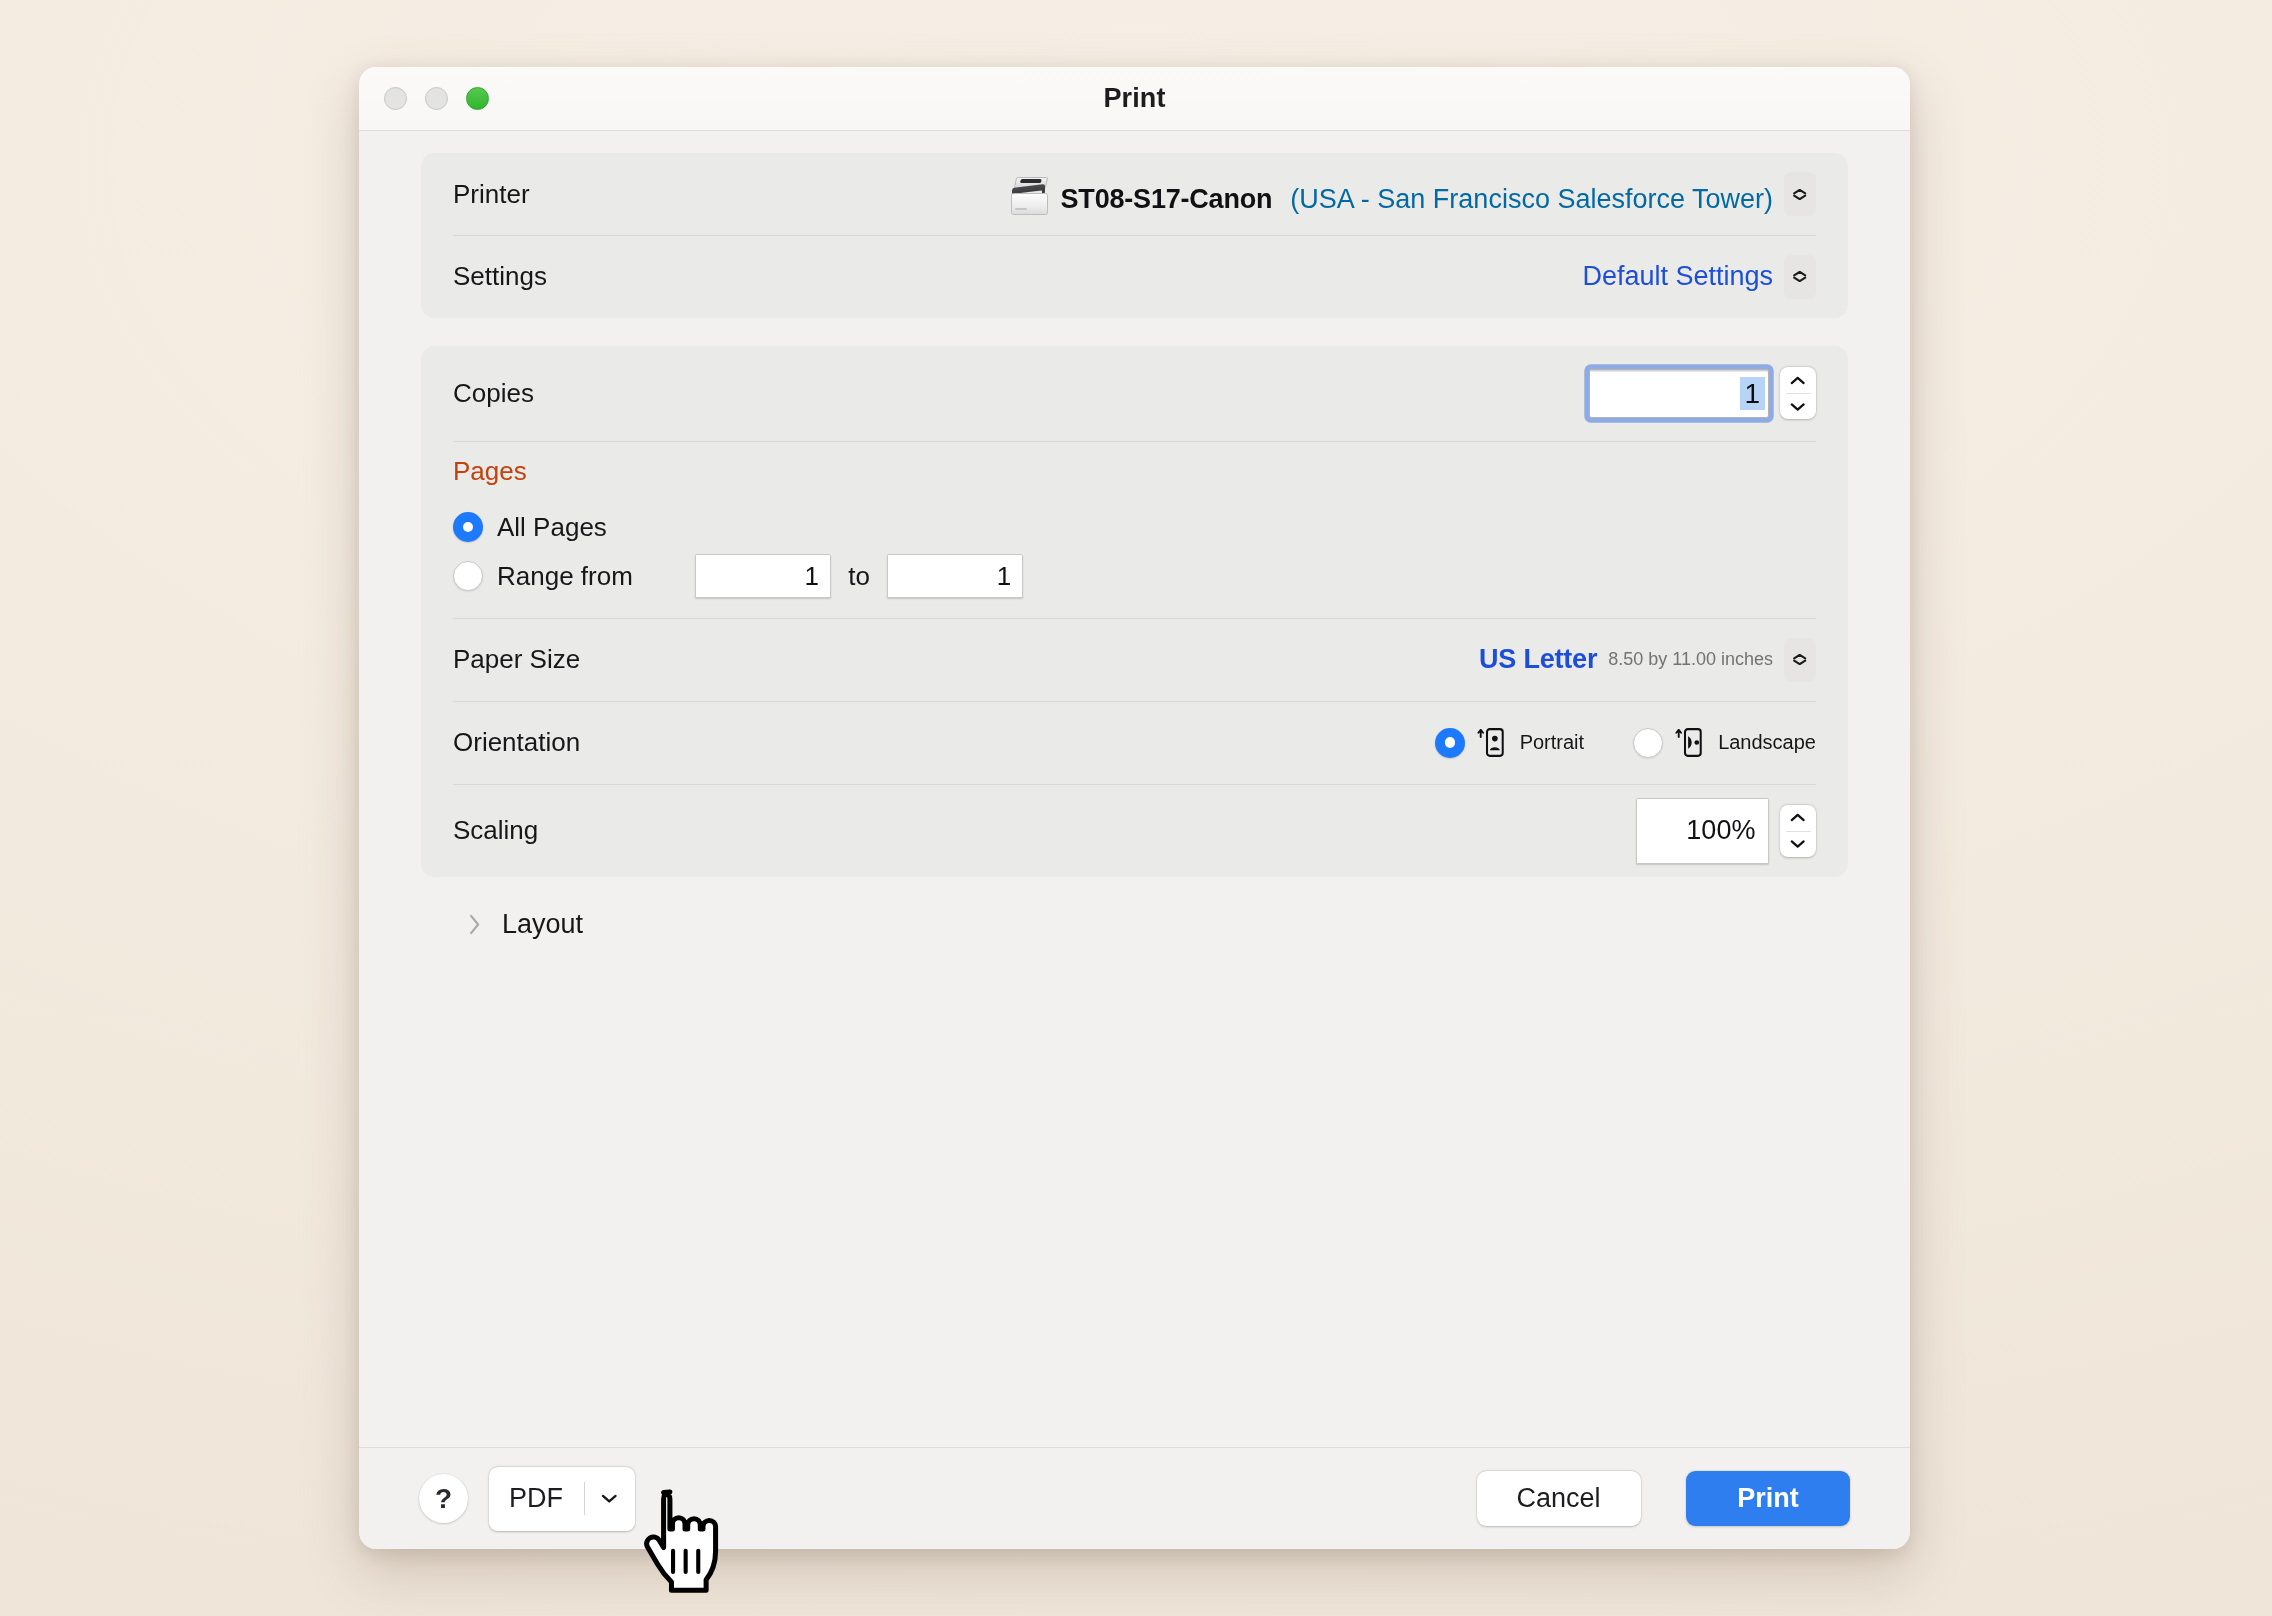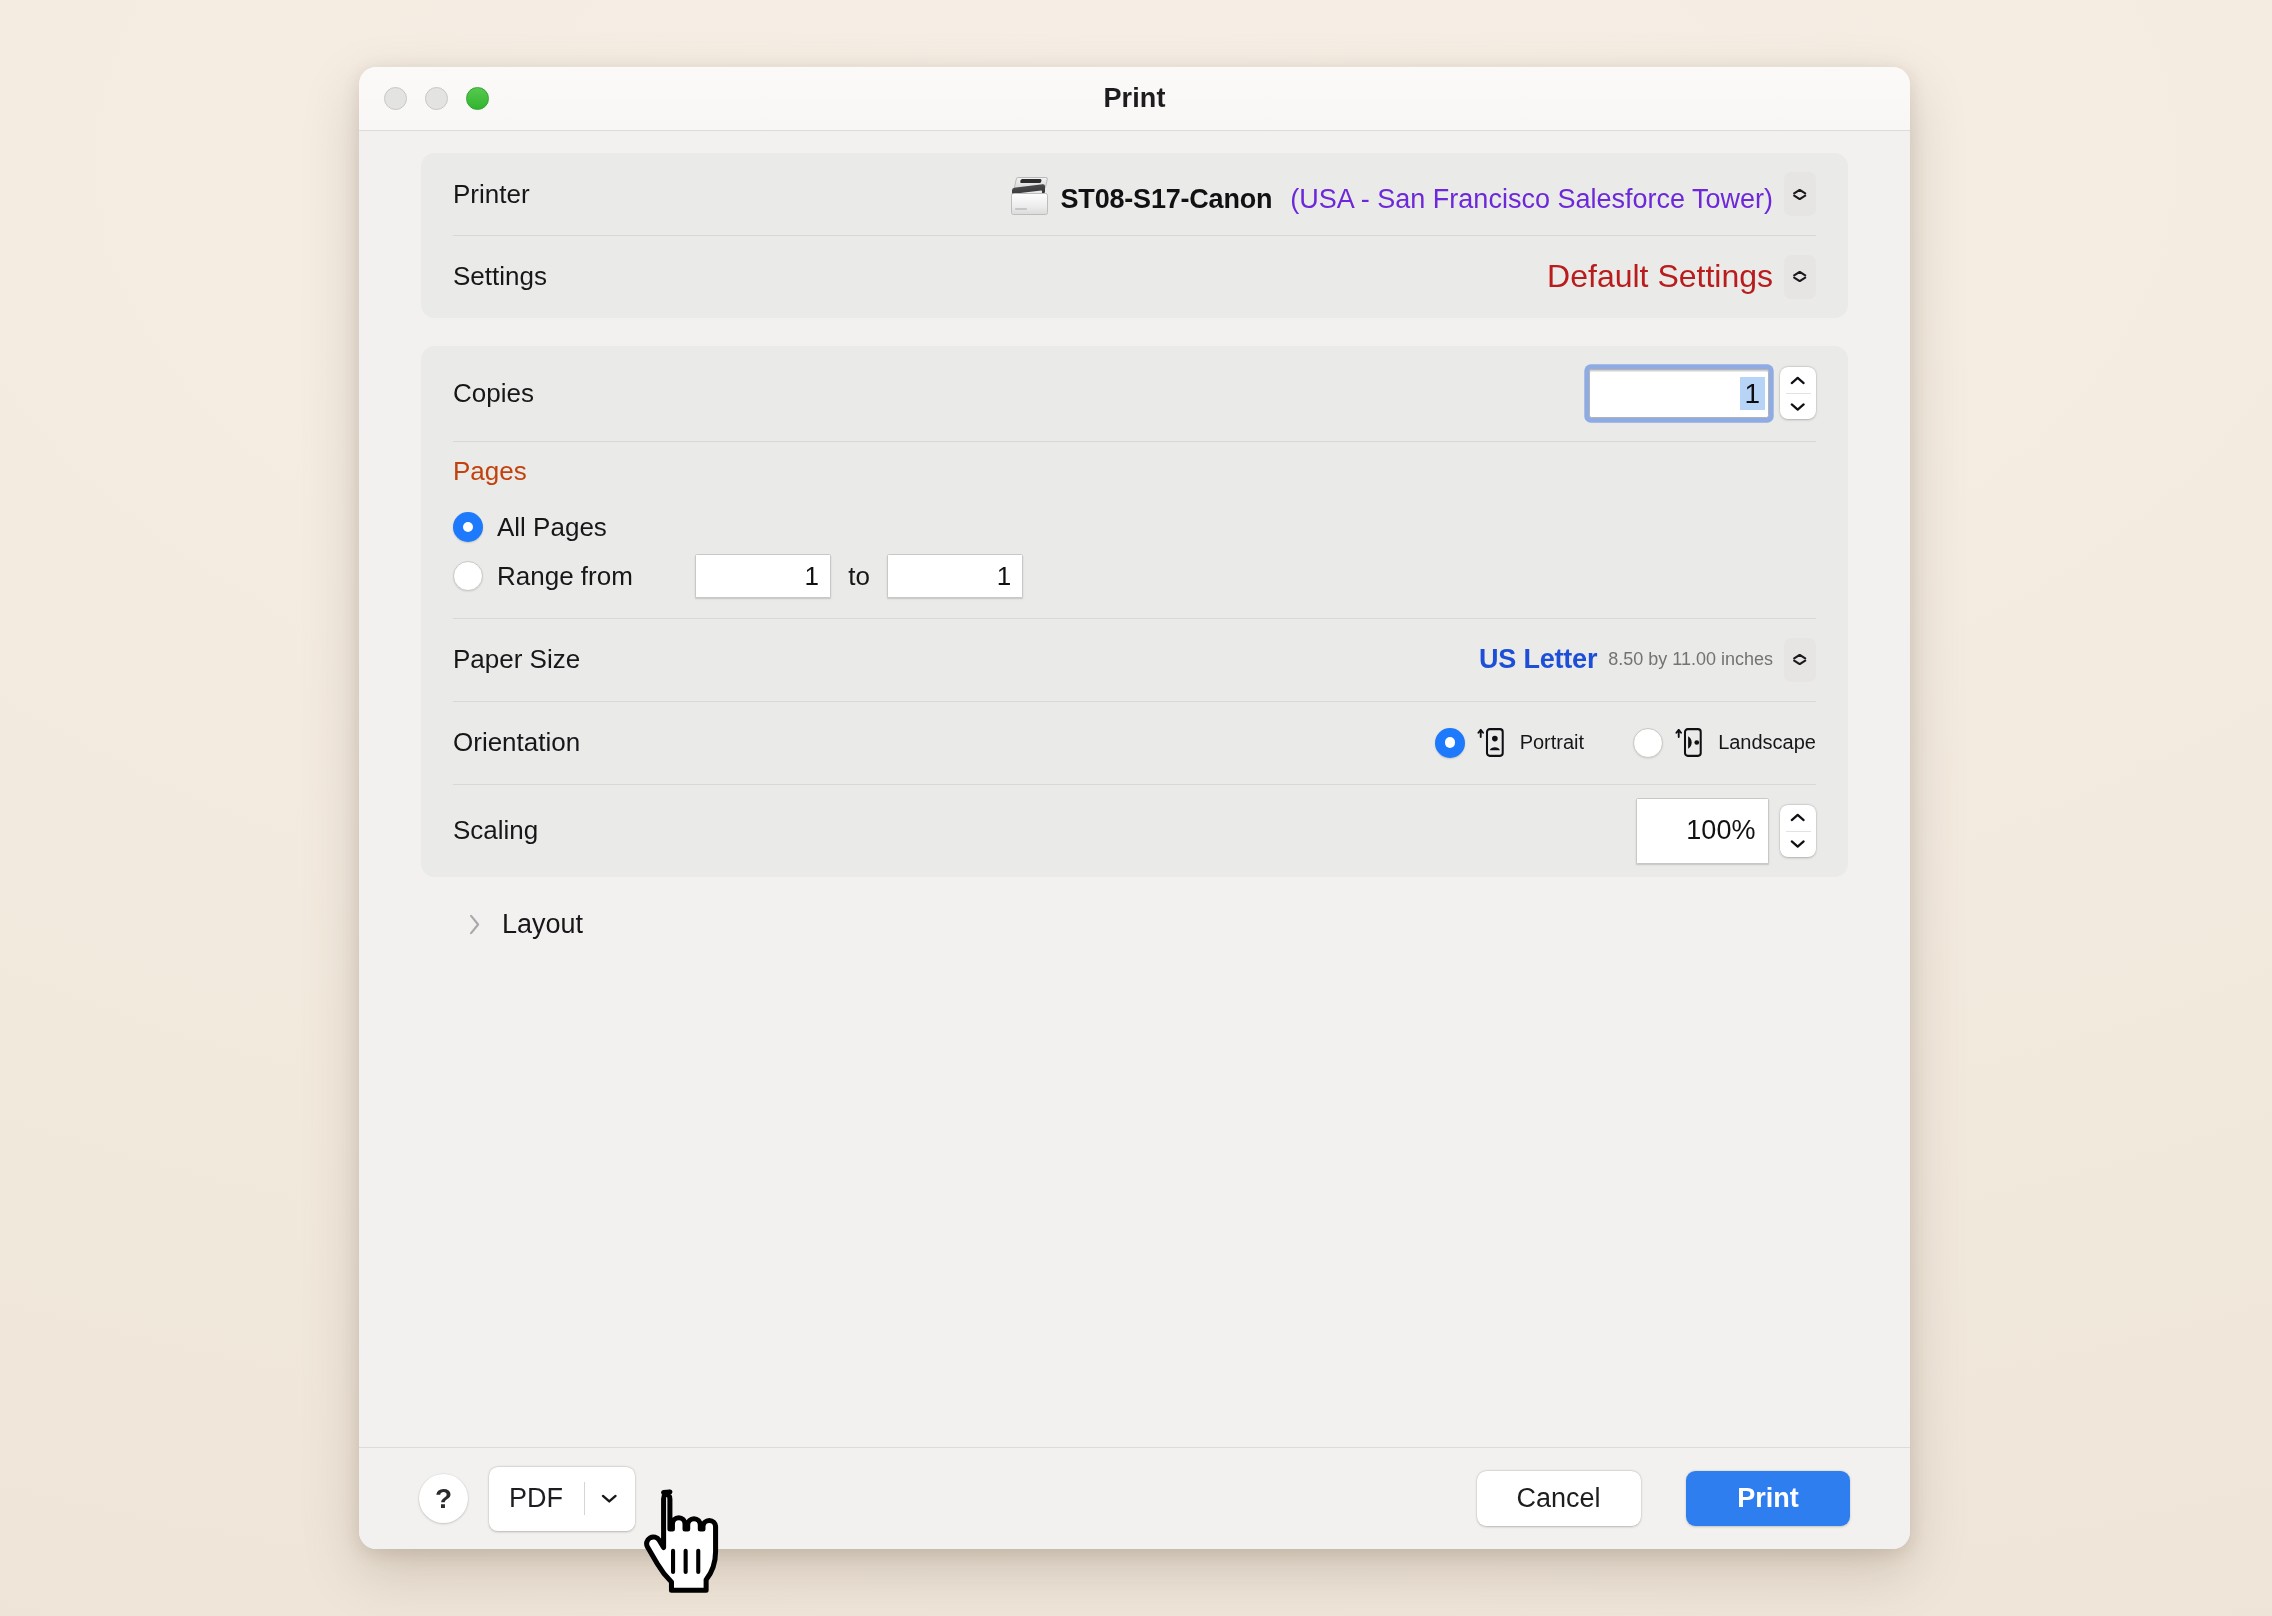--- a/index.html
+++ b/index.html
@@ -119,21 +119,21 @@
 
   
   .printer-value {
     display: flex;
     align-items: flex-end;
     gap: 10px;
     font-size: 27px;
     color: #111114;
   }
   .printer-name { font-weight: 600; letter-spacing: -0.2px;}
-  .printer-loc { color: #6d28d9; font-weight: 400; margin-left: 8px;}
+  .printer-loc { color: #0369a1; font-weight: 400; margin-left: 8px;}
 
   
   .printer-icon {
     position: relative;
     width: 41px; height: 41px;
     flex: 0 0 41px;
   }
   .printer-icon .lid {
     position:absolute; left:5.5px; top:3.2px; width:30px; height:9.5px;
     background: linear-gradient(180deg,#f2f2f2,#d9d9d9);
@@ -169,21 +169,21 @@
     border-radius: 7px;
     background: #e6e5e3;
     display:flex; flex-direction:column;
     align-items:center; justify-content:center;
     gap: 2.4px;
     flex: 0 0 32px;
   }
   .chev-stepper svg { display:block; }
 
   .value-strong { font-size: 27px; font-weight: 600; color:#1d4ed8; letter-spacing:-0.2px;}
-  .value-normal { font-size: 32px; color:#b91c1c; }
+  .value-normal { font-size: 27px; color:#1d4ed8; }
   .value-muted  { font-size: 18px; color:#737373; }
 
   
   .copies-wrap { display:flex; align-items:center; gap:11px; }
   .focus-field {
     width: 180px; height: 49px;
     background:#ffffff;
     border: 0.8px solid #b3b3b3;
     border-radius: 2.4px;
     box-shadow: 0 0 0 4.7px #8fabe3, 0 1.6px 0 0 rgba(0,0,0,0.18) inset;

